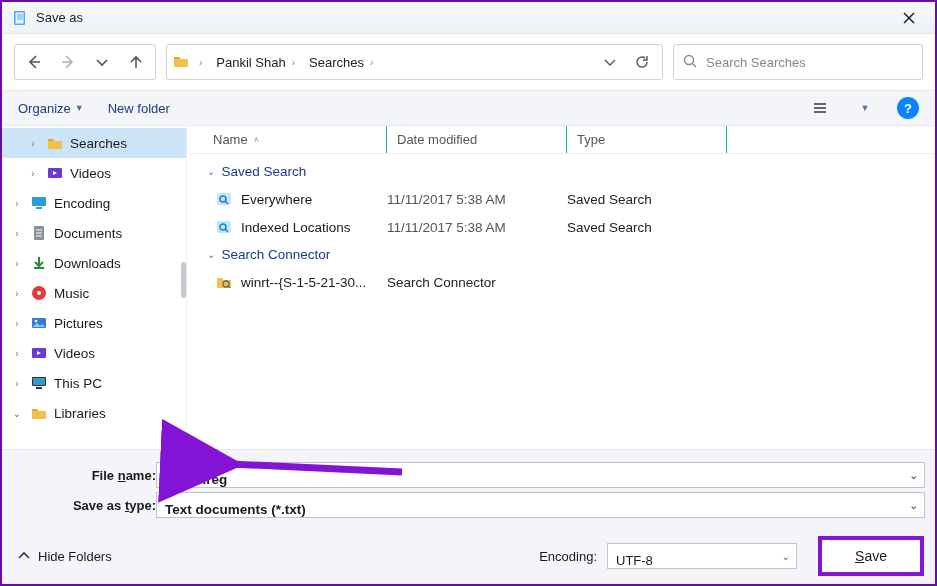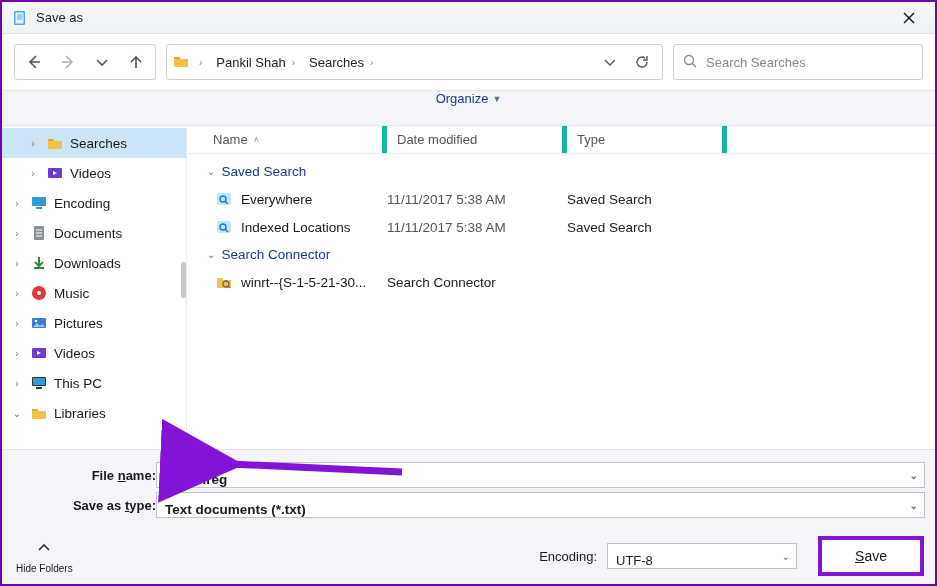--- a/index.html
+++ b/index.html
@@ -120,21 +120,20 @@
   
   .commandbar {
     height:36px;
     background: var(--commandbar-bg);
     display:flex;
     align-items:center;
     padding:0 16px;
     gap:24px;
     border-top:1px solid #e6e8eb;
     border-bottom:1px solid #e6e8eb;
-    flex-direction:column;
   }
   .cmdlink { color: var(--text-blue); cursor:pointer; display:flex; align-items:center; gap:4px; }
   .cmdlink .caret { font-size:9px; color:#5a6f9a; }
   .commandbar .spacer { flex:1; }
   .cmdicon { width:26px; height:26px; display:flex; align-items:center; justify-content:center; color:#444; cursor:pointer; }
   .help { width:22px; height:22px; border-radius:50%; background:var(--help-blue); color:#fff; display:flex; align-items:center; justify-content:center; font-weight:600; font-size:13px; cursor:pointer;}
   
   .mainsplit {
     flex:1;
     display:flex;
@@ -165,21 +164,21 @@
   
   .fileview { flex:1; display:flex; flex-direction:column; }
   .colheaders {
     height:28px;
     display:flex;
     align-items:center;
     border-bottom:1px solid #eceff2;
     color:#555;
     font-size:13px;
   }
-  .colheaders .col { border-right:5px solid #14b8a6; padding:0 10px; display:flex; align-items:center; gap:6px; height:100%; }
+  .colheaders .col { border-right:1px solid #14b8a6; padding:0 10px; display:flex; align-items:center; gap:6px; height:100%; }
   .col-name { width:200px; padding-left:26px !important; }
   .col-date { width:180px; }
   .col-type { width:160px; }
   .sort-caret { font-size:9px; color:#888; }
   .filerows { padding:4px 0; }
   .grouphdr {
     display:flex; align-items:center; gap:6px;
     padding:6px 0 6px 20px;
     color: var(--text-blue);
     font-size:13.5px;
@@ -229,21 +228,21 @@
   .underline { text-decoration:underline; text-decoration-style:solid; }
   .footer {
     height:56px;
     background: var(--footer-bg);
     display:flex;
     align-items:center;
     padding:0 14px;
     gap:10px;
   }
   .footer .hidefolders {
-    display:flex; align-items:center; gap:6px; cursor:pointer; font-size:10px;flex-direction:column;
+    display:flex; align-items:center; gap:6px; cursor:pointer; font-size:13px;
   }
   .footer .spacer { flex:1; }
   .footer .enc-label { font-size:13px; }
   .footer .enc-combo {
     width:190px; height:26px;
     border:1px solid #bfc4ca; background:#fff;
     display:flex; align-items:flex-end; padding:0 24px 0 8px;
     position:relative; font-size:13px;
     margin-right:14px;
   }

